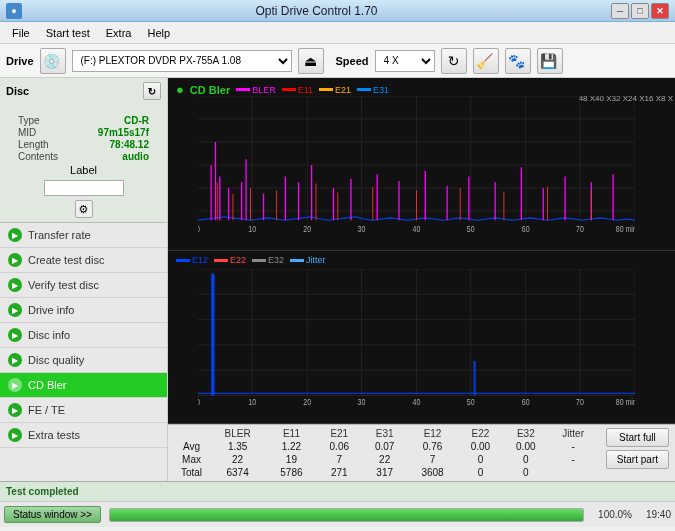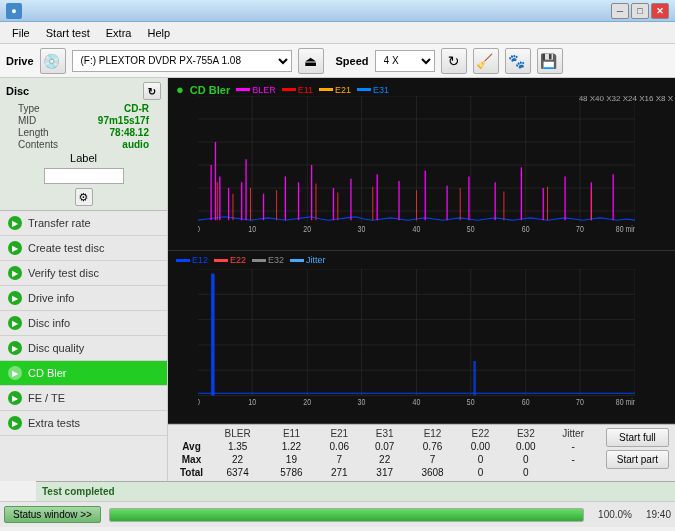--- a/index.html
+++ b/index.html
@@ -134,21 +134,21 @@
       background: #e0e8e0;
       padding: 4px 6px;
       border-bottom: 1px solid #bbb;
     }
     #disc-panel .disc-header {
       display: flex;
       justify-content: space-between;
       align-items: center;
       font-weight: bold;
       font-size: 11px;
-      margin-bottom: 3px;
+      margin-bottom: 15px;
     }
     .disc-row {
       display: flex;
       justify-content: space-between;
       font-size: 10px;
       margin: 1px 12px;
     }
     .disc-row .label { color: #444; }
     .disc-row .value { color: #008000; font-weight: bold; }
     .label-row {
@@ -252,21 +252,21 @@
       color: #333;
       font-weight: normal;
       text-align: center;
       padding: 1px 3px;
     }
     .stats-table td {
       text-align: center;
       padding: 1px 3px;
       color: #111;
     }
-    .stats-row-label { text-align: center; font-weight: bold; }
+    .stats-row-label { text-align: center; font-weight: normal; }
 
     
     .start-btn {
       float: right;
       background: linear-gradient(to bottom, #f8f8f8, #e0e0e0);
       border: 1px solid #aaa;
       border-radius: 2px;
       padding: 3px 10px;
       font-size: 10px;
       cursor: pointer;
@@ -323,21 +323,20 @@
     #test-completed-bar {
       height: 20px;
       background: #d8e8d8;
       border-top: 1px solid #aaa;
       display: flex;
       align-items: center;
       padding: 0 6px;
       font-size: 10px;
       color: #226622;
       font-weight: bold;
-      margin-left: 36px;
     }
 
     
     .y-axis-right {
       position: absolute;
       right: 2px;
       top: 0;
       bottom: 0;
       display: flex;
       flex-direction: row;
@@ -345,20 +344,21 @@
       font-size: 8px;
       color: #aaa;
       padding: 16px 0 8px 0;
     }
   </style>
 </head>
 <body>
 
 <div id="title-bar">
   <div class="title-icon">●</div>
+  <span class="title-text">Opti Drive Control 1.70</span>
   <div class="window-controls">
     <div class="win-btn minimize">─</div>
     <div class="win-btn maximize">□</div>
     <div class="win-btn close">✕</div>
   </div>
 </div>
 
 <div id="menu-bar">
   <span class="menu-item">File</span>
   <span class="menu-item">Start test</span>

